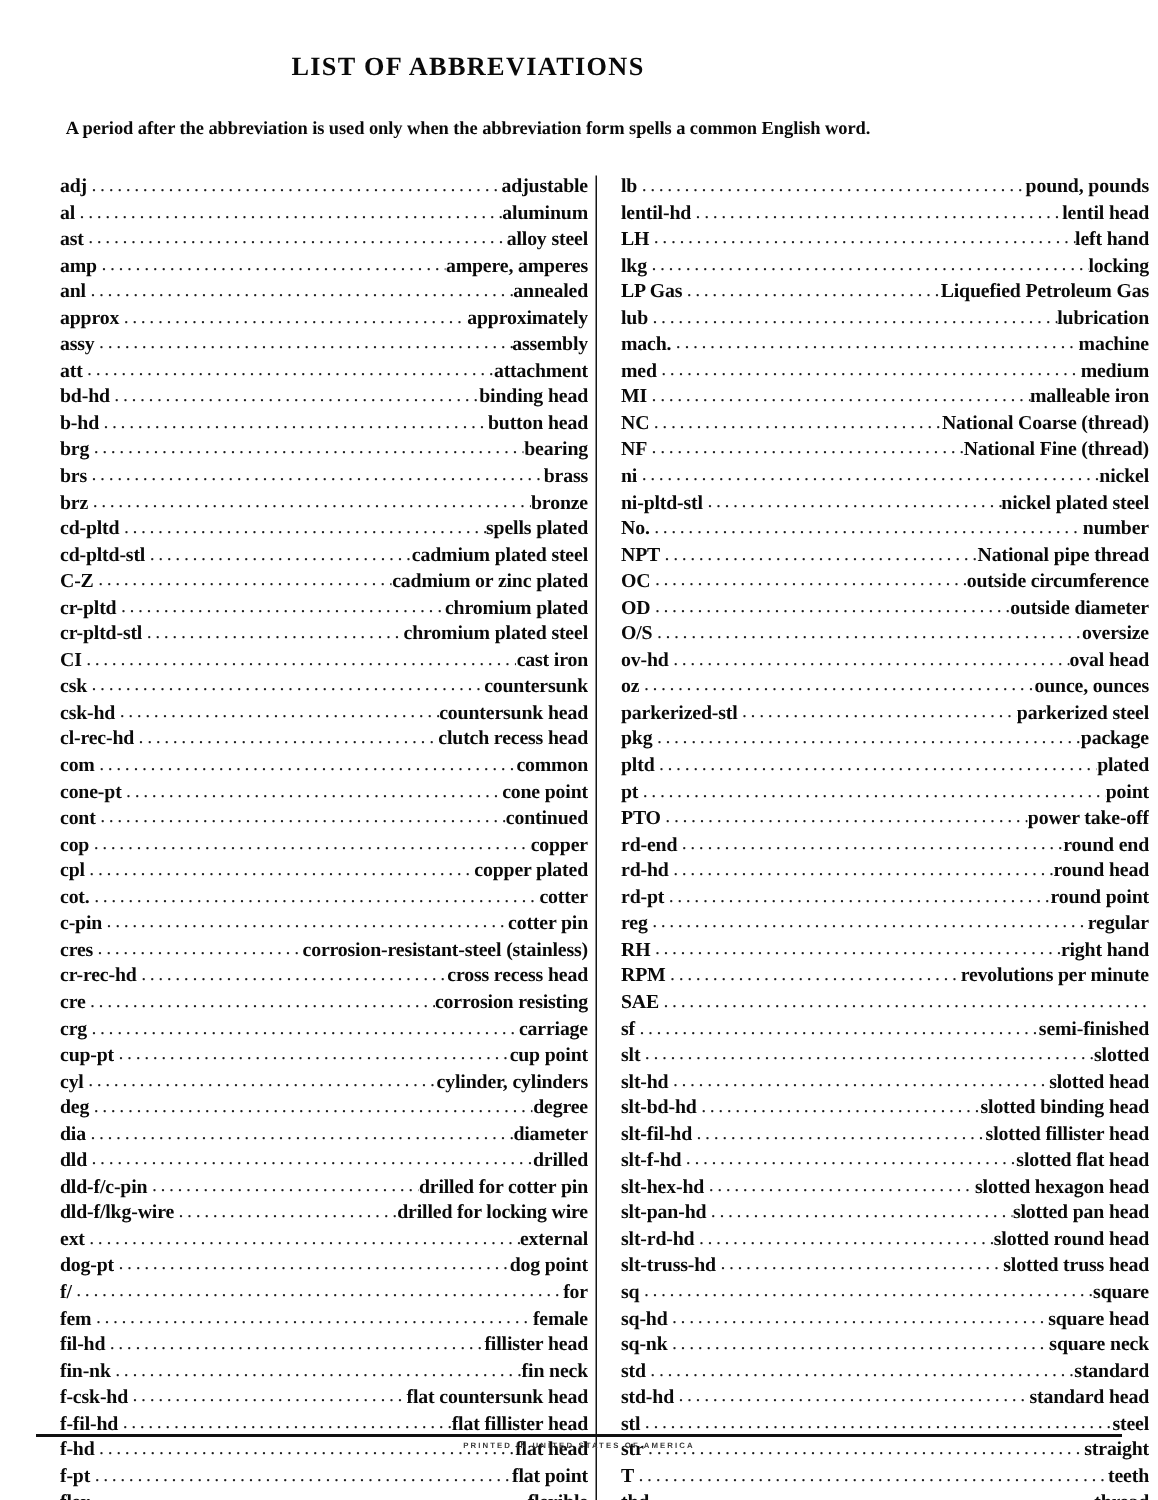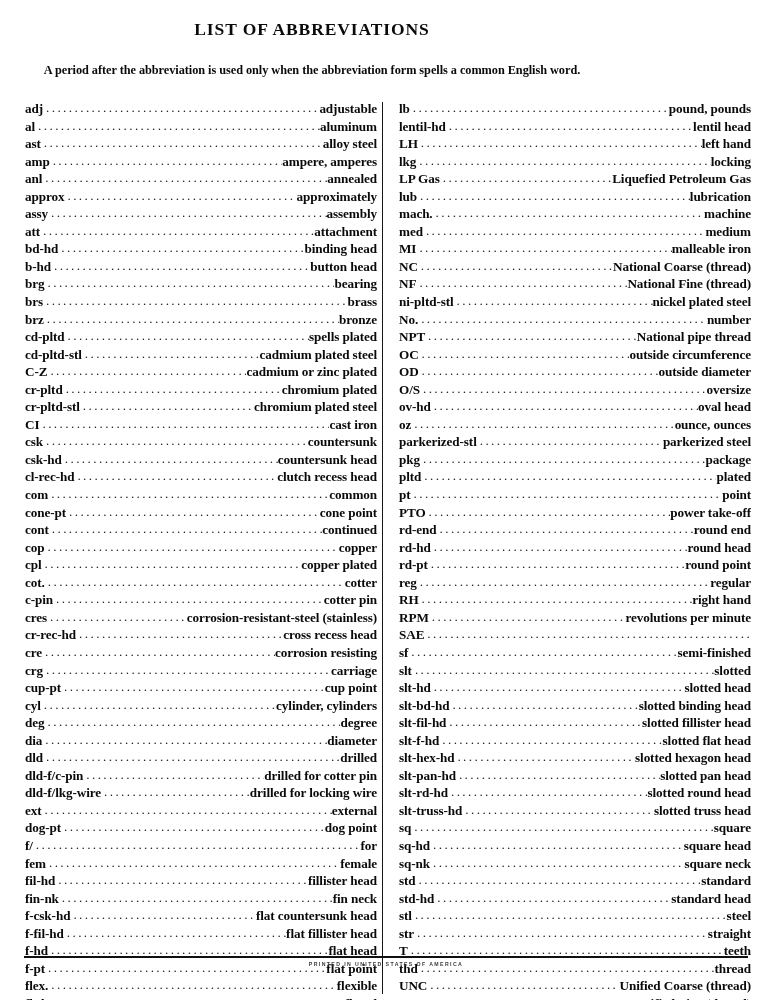--- a/index.html
+++ b/index.html
@@ -14,21 +14,21 @@
     color: #0a0a0a;
     overflow: hidden;
     position: relative;
   }
 
   .page {
     width: 624px;
     height: 1000px;
     position: relative;
     box-sizing: border-box;
-    padding: 1px;
+    padding: 16px;
   }
 
   
   .page-title {
     text-align: center;
     font-size: 17.5px;
     font-weight: bold;
     letter-spacing: 0.9px;
     margin: 0;
     padding-top: 18px;
@@ -466,20 +466,25 @@
           <span class="abbr">NC</span>
           <span class="leader"></span>
           <span class="meaning">National Coarse (thread)</span>
         </div>
         <div class="entry">
           <span class="abbr">NF</span>
           <span class="leader"></span>
           <span class="meaning">National Fine (thread)</span>
         </div>
         <div class="entry">
+          <span class="abbr">ni</span>
+          <span class="leader"></span>
+          <span class="meaning">nickel</span>
+        </div>
+        <div class="entry">
           <span class="abbr">ni-pltd-stl</span>
           <span class="leader"></span>
           <span class="meaning">nickel plated steel</span>
         </div>
         <div class="entry">
           <span class="abbr">No.</span>
           <span class="leader"></span>
           <span class="meaning">number</span>
         </div>
         <div class="entry">

